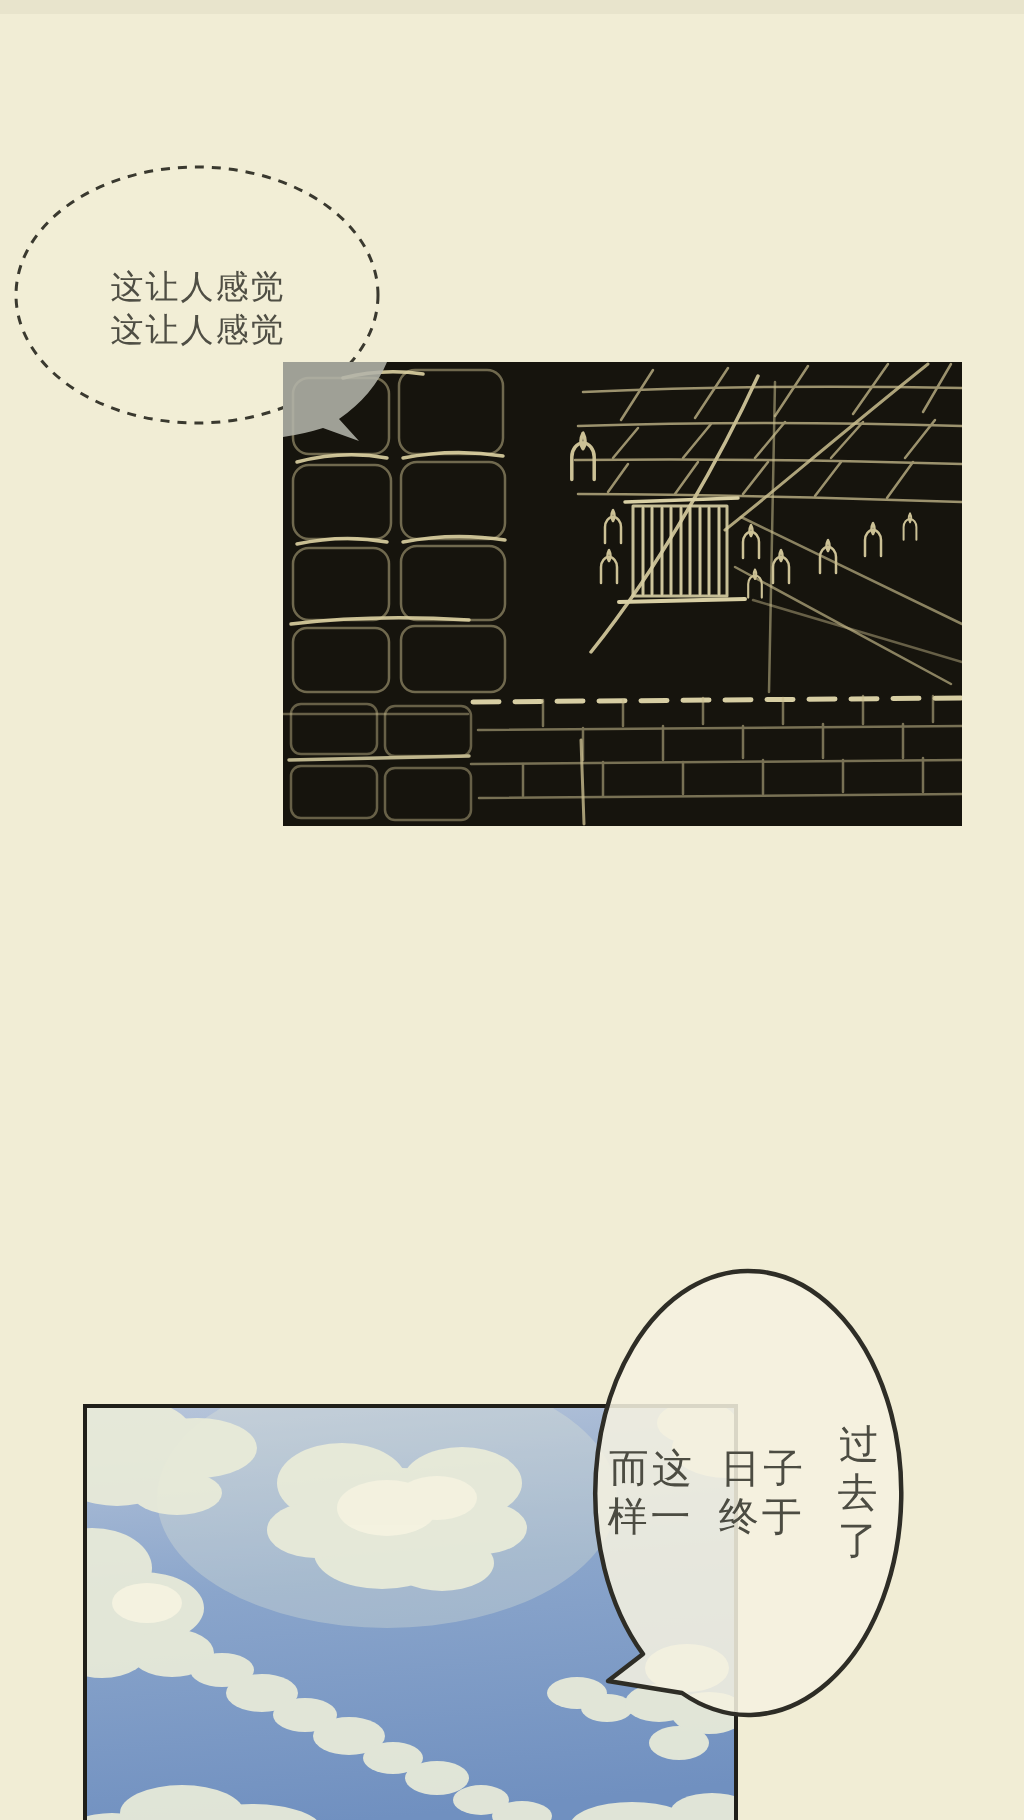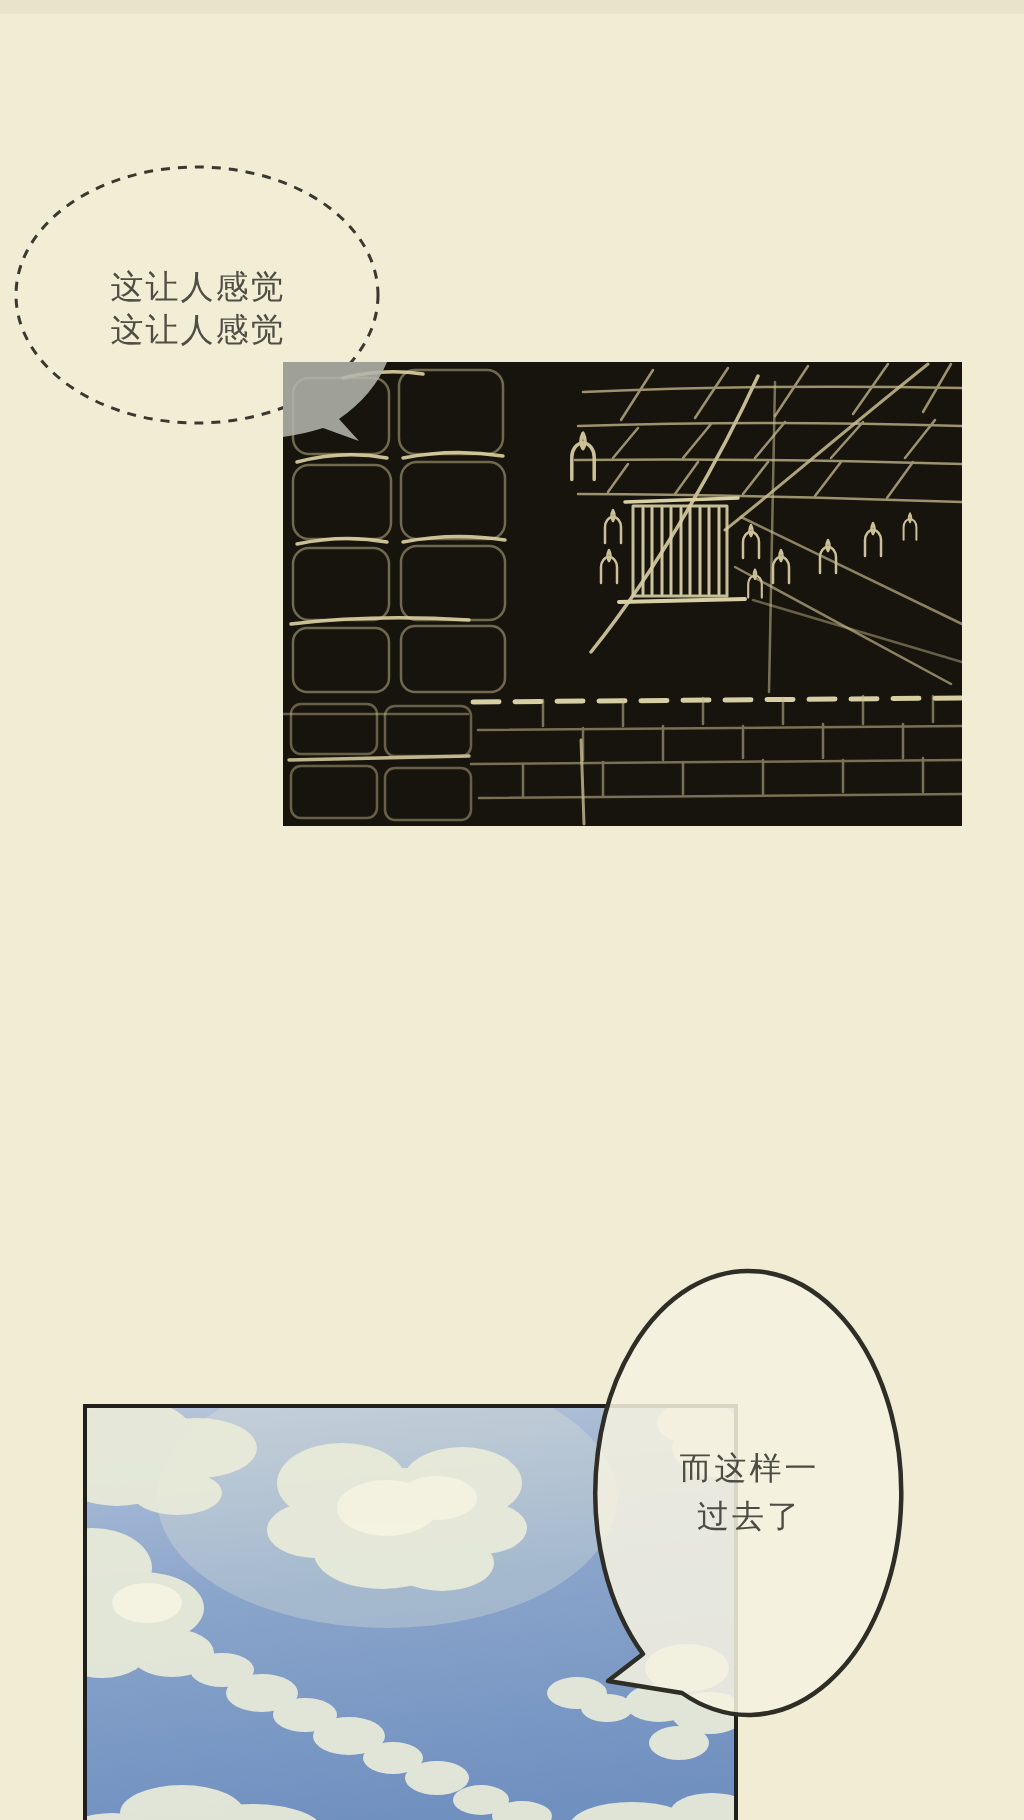--- a/index.html
+++ b/index.html
@@ -24,22 +24,22 @@
   
   .sky-panel{
     left:83px;top:1390px;width:647px;height:434px;z-index:2;
     border:4px solid #201f19;box-sizing:content-box;background:#8aa5cb;
   }
   .sky-panel svg{display:block;}
   
   .bottom-bubble-svg{left:0;top:0;width:1024px;height:1820px;z-index:3;pointer-events:none;}
   .bottom-bubble-text{
     left:595px;top:1256px;width:306px;height:444px;z-index:4;
-    display:flex;flex-direction:column;align-items:center;justify-content:center;
-    font-size:32px;line-height:48px;letter-spacing:3px;text-indent:3px;
+    display:flex;align-items:center;justify-content:center;
+    font-size:40px;line-height:48px;letter-spacing:3px;text-indent:3px;
     color:#4c4c42;text-align:center;
   }
 </style>
 </head>
 <body>
 
 <div class="page">
 
   <svg class="abs top-bubble-svg" width="374" height="266" viewBox="0 0 374 266">
     <ellipse cx="187" cy="133" rx="181" ry="128" fill="#f2eed6" stroke="#3a392f" stroke-width="3" stroke-dasharray="9 8"></ellipse>
@@ -232,16 +232,17 @@
         <ellipse cx="60" cy="195" rx="35" ry="20"></ellipse>
       </g>
     </svg>
   </div>
 
   <svg class="abs bottom-bubble-svg" width="1024" height="1820" viewBox="0 0 1024 1820">
     <path d="M643,1640 A153,222 0 1 1 682,1679 L608,1667 Z" fill="#f5f1e0" fill-opacity="0.87" stroke="#2e2d26" stroke-width="4.5" stroke-linejoin="round"></path>
   </svg>
   <div class="abs bottom-bubble-text">
     <span>而这样一</span>
+    <span>日子终于</span>
     <span>过去了</span>
   </div>
 
 </div>
 
 </body></html>

